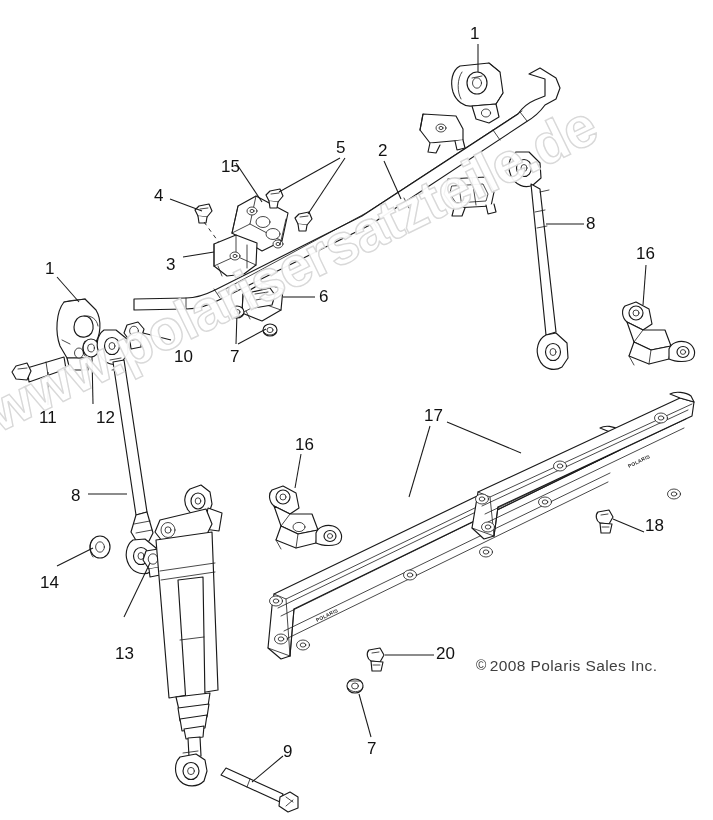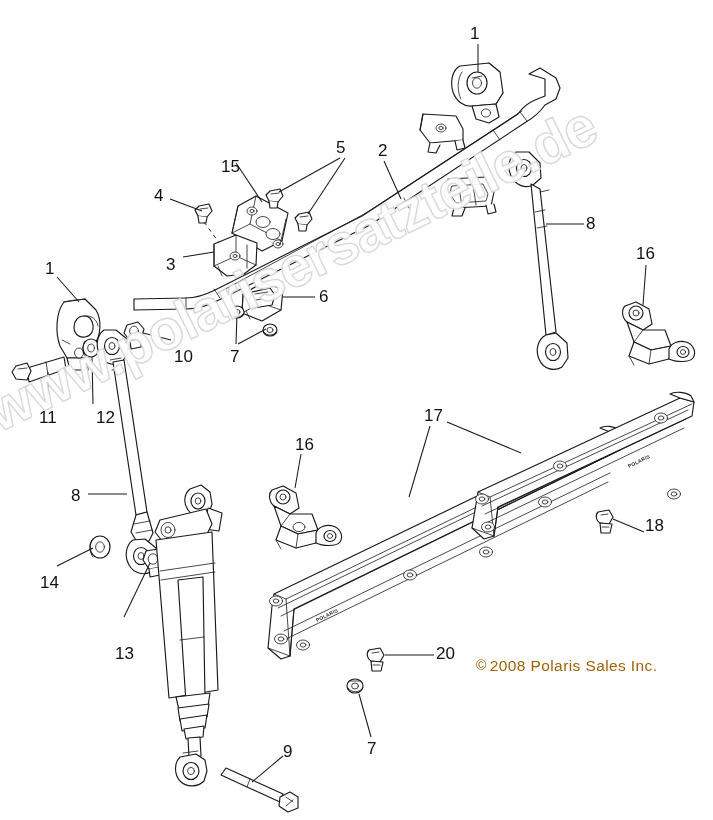--- a/index.html
+++ b/index.html
@@ -30,21 +30,21 @@
     white-space:nowrap;
     user-select:none;
   }
   #copyright{
     position:absolute;
     left:476px;
     top:657px;
     font-family:"Liberation Sans", sans-serif;
     font-size:15.5px;
     letter-spacing:0.4px;
-    color:#a16207;
+    color:#404040;
     white-space:nowrap;
   }
   #copyright .cmark{
     display:inline-block;
     font-size:14px;
     margin-right:3px;
     vertical-align:1px;
   }
   .wm-layer{
     position:absolute;

